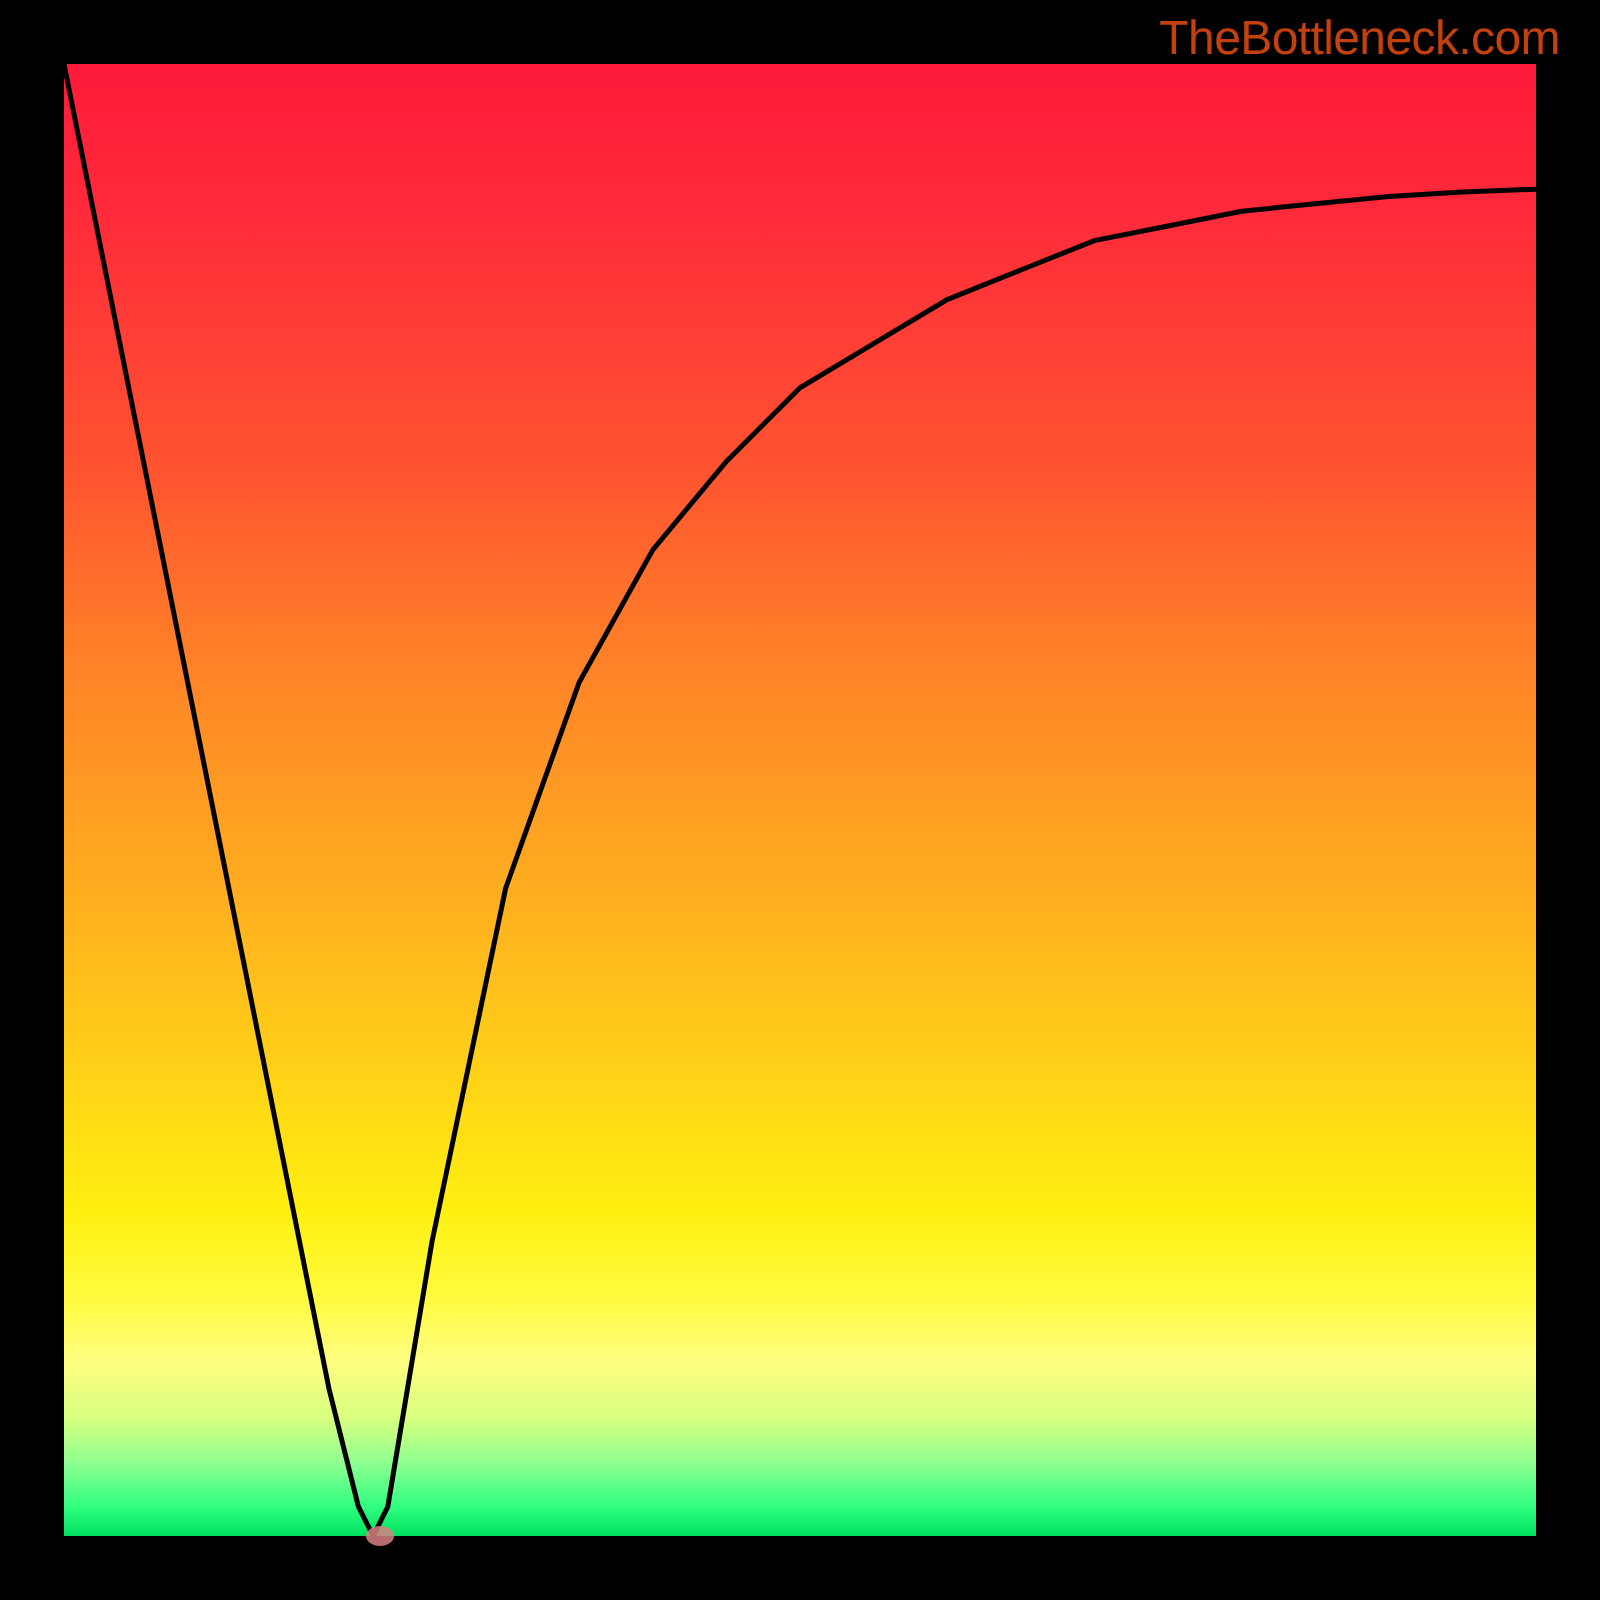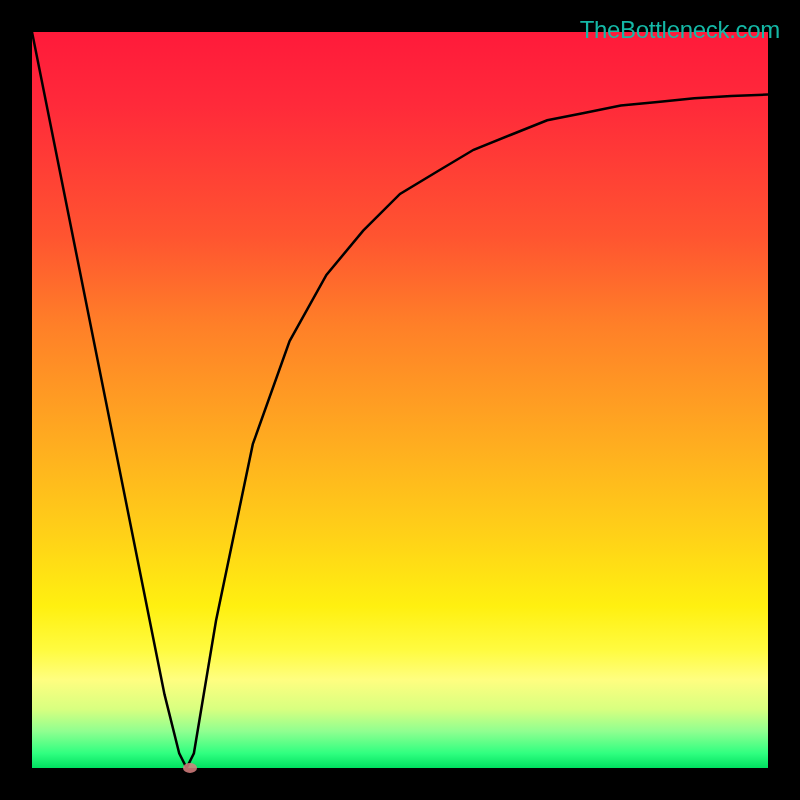--- a/index.html
+++ b/index.html
@@ -49,23 +49,23 @@
     position: absolute;
     width: 14px;
     height: 10px;
     background: #d88080;
     border-radius: 50%;
     transform: translate(-50%, -50%);
     opacity: 0.85;
   }
   .watermark {
     position: absolute;
-    top: 16px;
+    top: 6px;
     right: 20px;
-    color: #14b8a6;
+    color: #c2410c;
     font-size: 24px;
     font-weight: 500;
     letter-spacing: -0.3px;
   }
 </style>
 </head>
 <body>
 
 <div class="chart-container">
 

